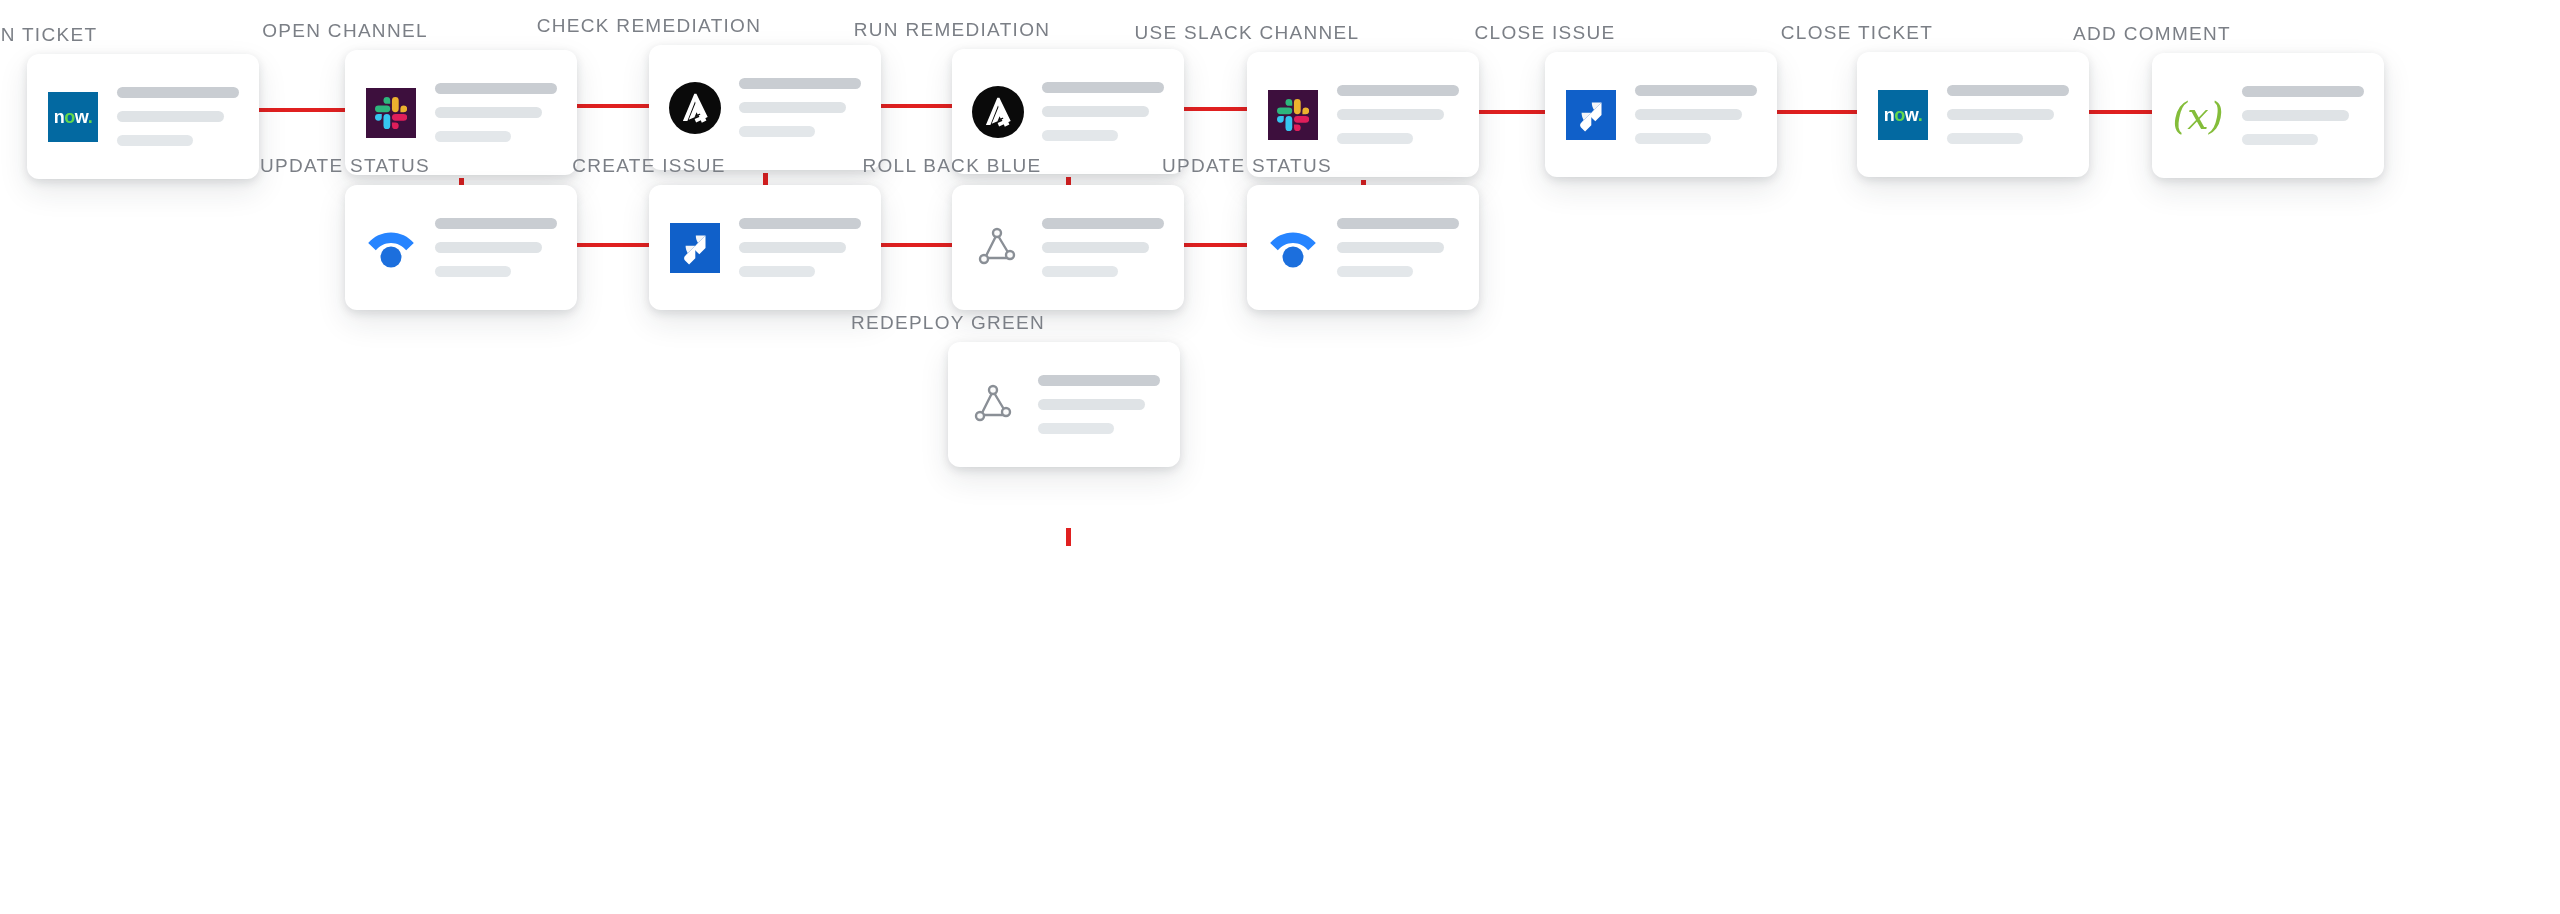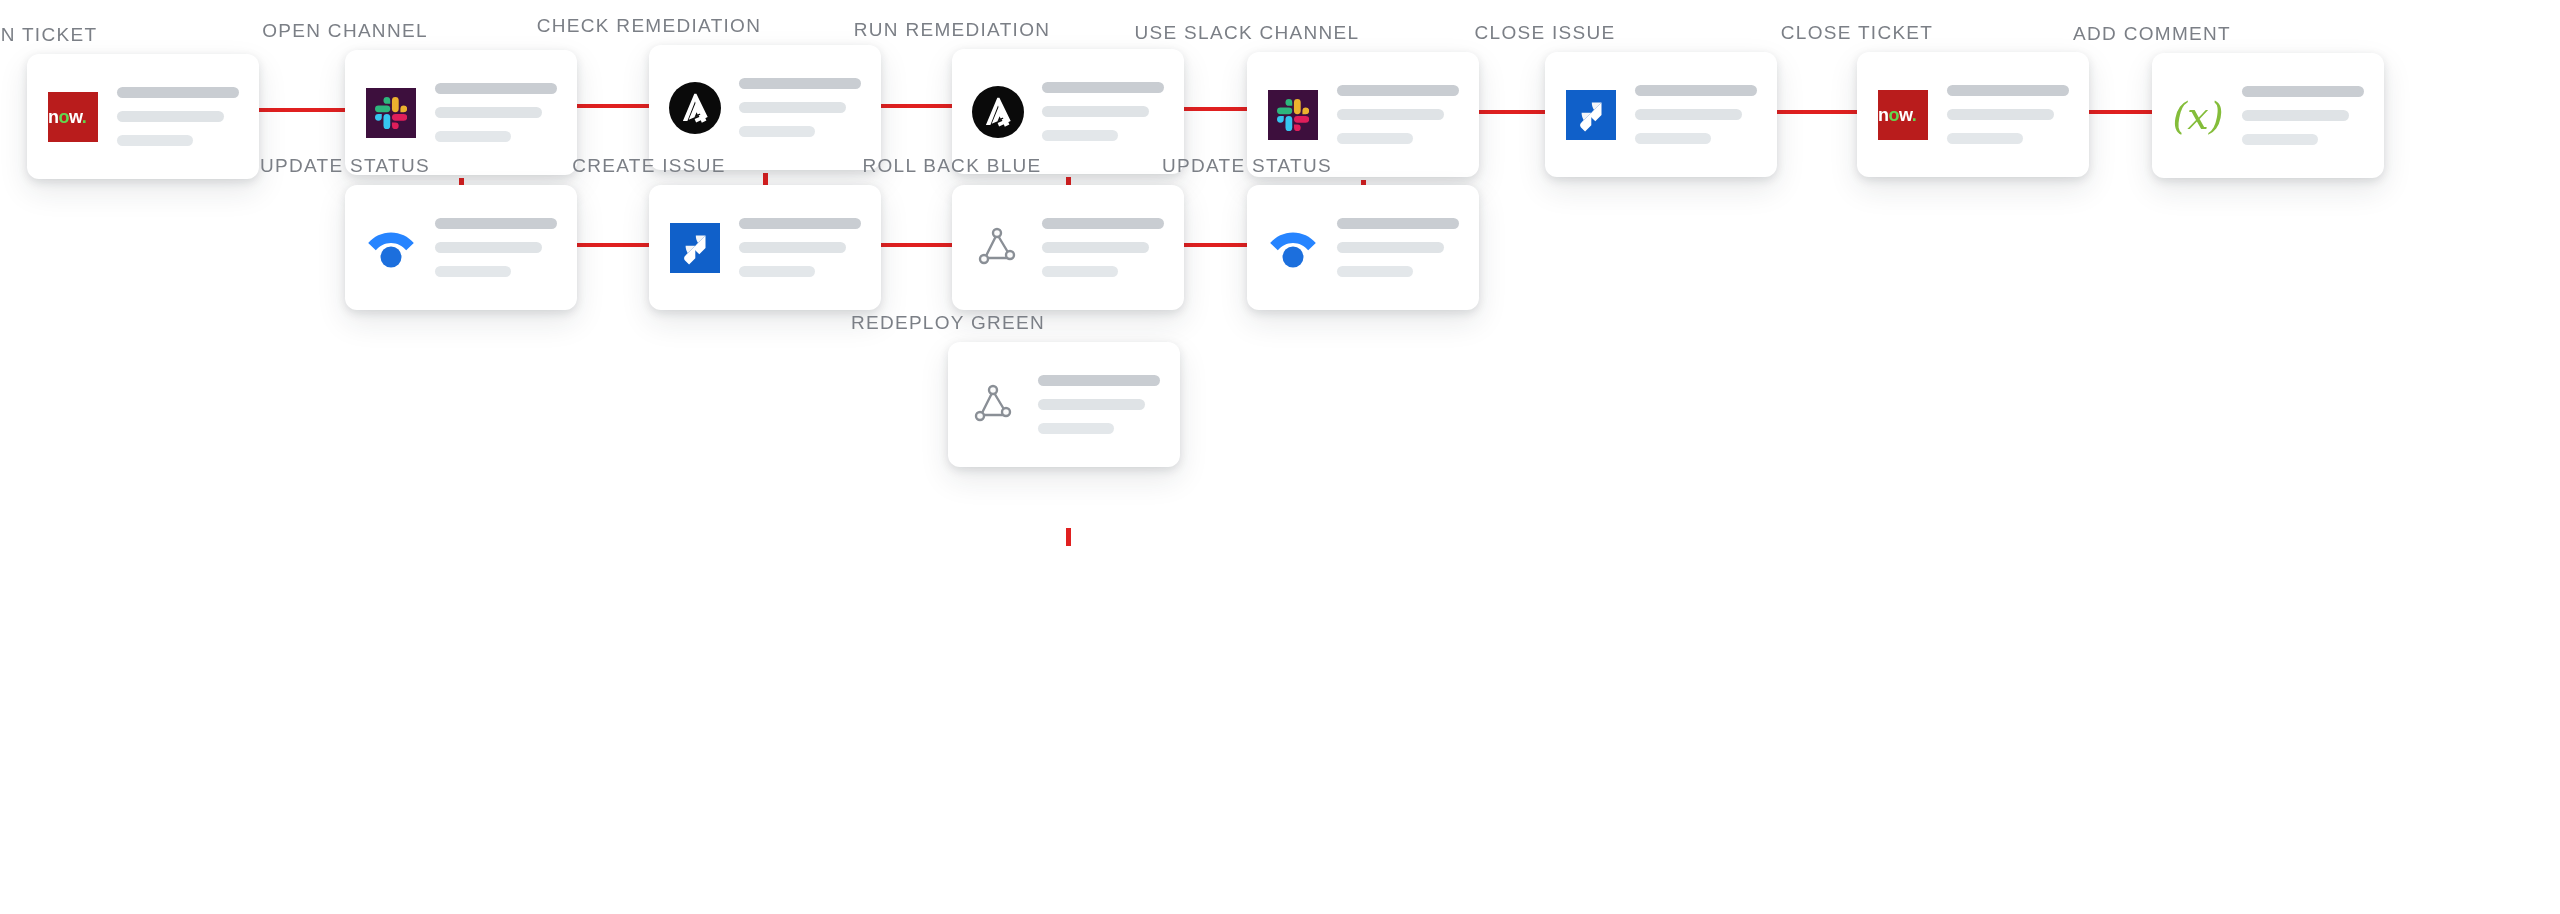--- a/index.html
+++ b/index.html
@@ -85,24 +85,24 @@
   .ln1 { background: #c9cdd2; width: 100%; }
   .ln2 { background: #dfe3e6; width: 88%; }
   .ln3 { background: #e3e7ea; width: 62%; }
 
   
   .ico-svg { display: block; }
 
   .now-tile {
     width: 50px;
     height: 50px;
-    background: #b91c1c;
-    display: flex;
-    align-items: center;
-    justify-content: flex-start;
+    background: #0369a1;
+    display: flex;
+    align-items: center;
+    justify-content: center;
   }
   .now-text {
     color: #ffffff;
     font-size: 18px;
     font-weight: 700;
     letter-spacing: -0.5px;
     line-height: 1;
   }
   .now-text i {
     font-style: normal;

